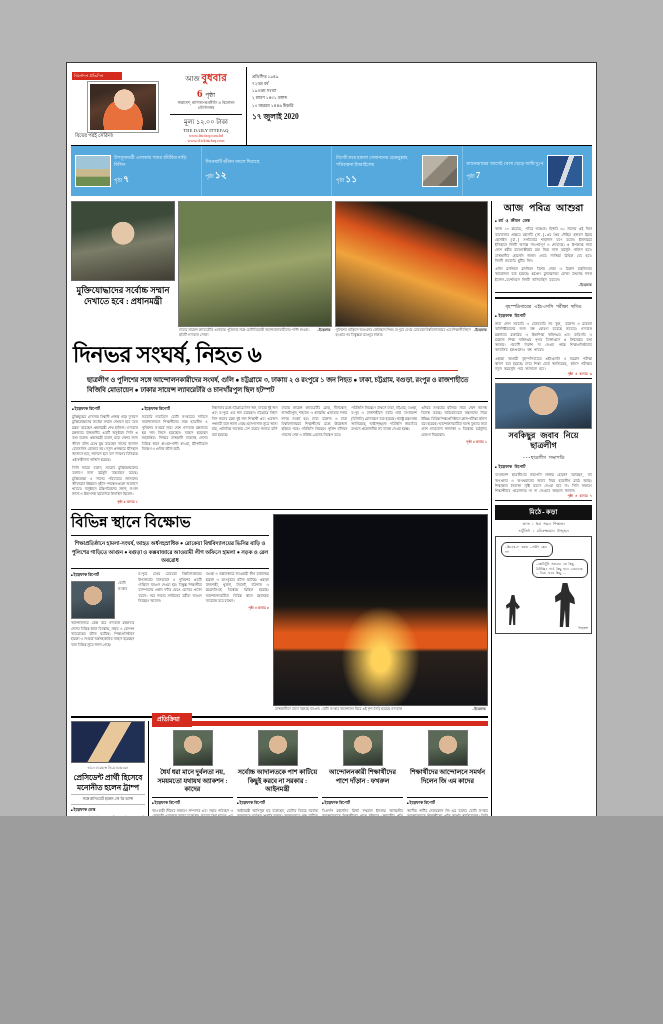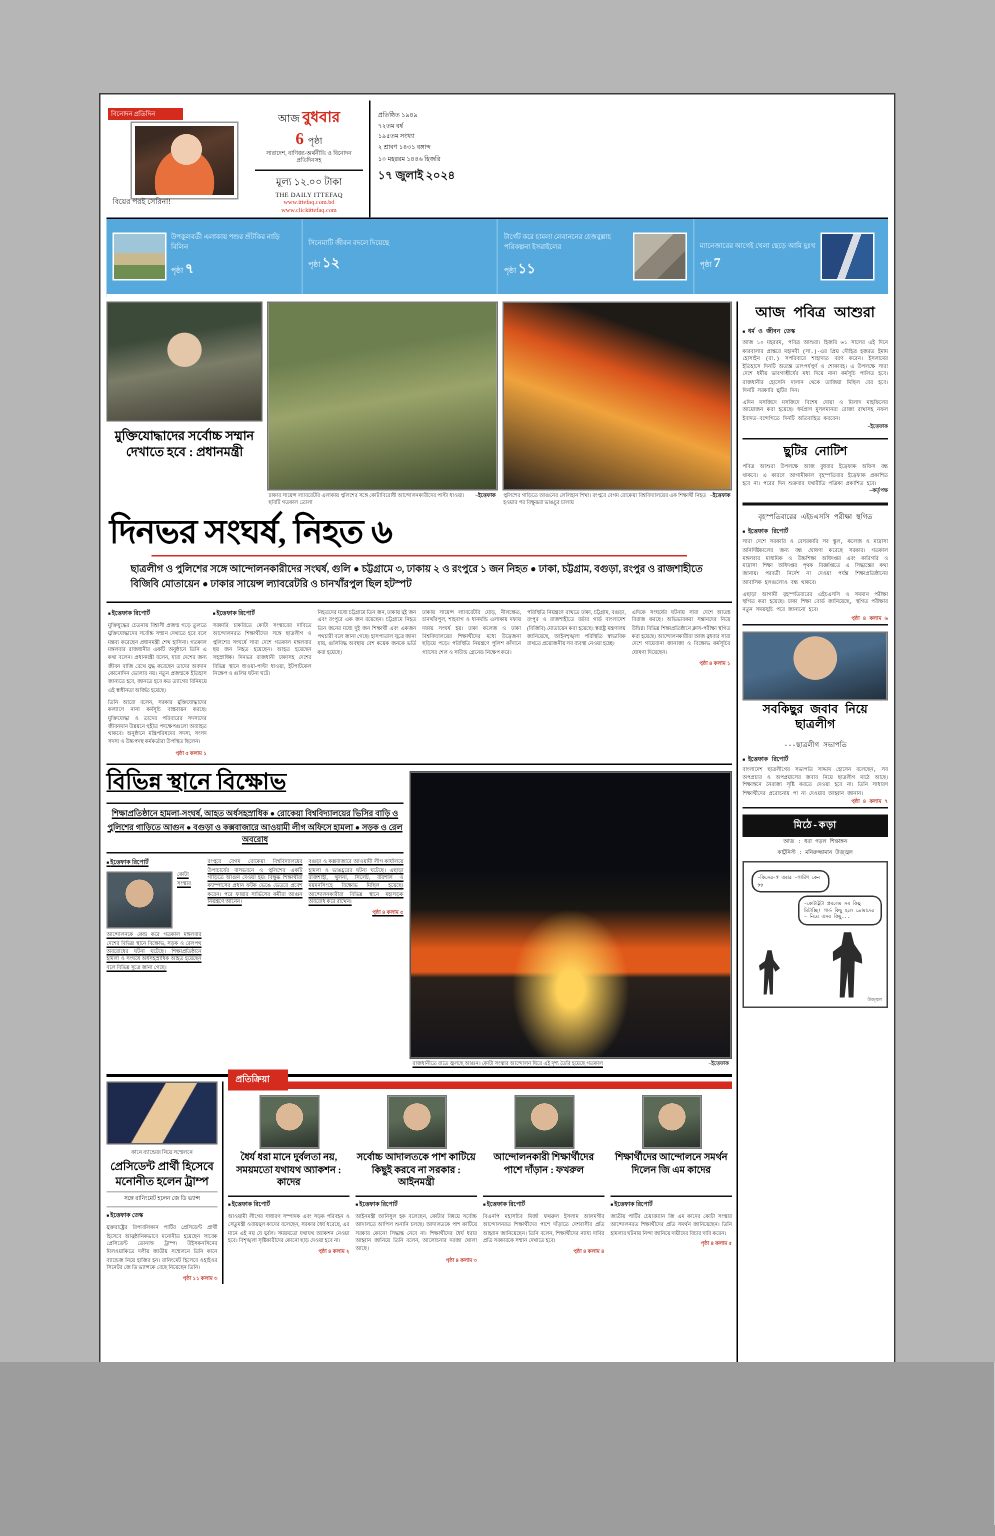--- a/index.html
+++ b/index.html
@@ -1,19 +1,19 @@
 <!DOCTYPE html>
 <html lang="bn"><head>
 <meta charset="utf-8">
 <title>Dainik Ittefaq Front Page</title>
 <style>
   html,body{margin:0;padding:0;background:#9d9d9d;}
   body{font-family:"Liberation Serif", serif;}
   .page{
-    width:663px;height:908px;margin:0 auto;position:relative;
+    width:663px;height:816px;margin:0 auto;position:relative;
     background:#b6b6b6;overflow:hidden;
   }
   .sheet{
     position:absolute;left:66px;top:62px;width:531px;height:920px;
     background:#ffffff;border:1px solid #3a3a3a;box-sizing:border-box;
     padding:4px;
   }
   .pagenum{
     position:absolute;left:0;right:0;top:988px;text-align:center;
     font-size:11px;color:#1a1a1a;letter-spacing:1px;
@@ -98,21 +98,21 @@
   .mainhead-rule{height:1px;background:#d52b1e;margin:3px 28px 4px;}
   .subhead{font-size:6.6px;font-weight:bold;color:#111;line-height:1.5;padding:0 14px;}
   
   .cols5{display:flex;gap:4px;padding:4px 1px 0;border-top:1px solid #000;margin-top:3px;}
   .byline{font-size:4px;font-weight:bold;color:#111;margin-bottom:2px;}
   .byline:before{content:"\25A0\00a0";font-size:3px;}
   .tcol{flex:1;}
   .jt{font-size:3.5px;line-height:1.52;color:#2a2a2a;text-align:justify;}
   .jt .more{color:#c0392b;font-weight:bold;display:block;text-align:right;margin-top:2px;}
   
-  .protest{margin-top:4px;border-top:1px solid #000;padding-top:4px;display:flex;gap:4px;text-decoration:underline;}
+  .protest{margin-top:4px;border-top:1px solid #000;padding-top:4px;display:flex;gap:4px;}
   .protest-left{width:198px;}
   .protest-head{font-size:15px;font-weight:bold;color:#000;line-height:1.15;}
   .protest-sub{font-size:5.4px;font-weight:bold;color:#111;line-height:1.55;margin-top:3px;text-align:center;}
   .protest-rule{height:1px;background:#111;margin:4px 0 3px;}
   .protest-cols{display:flex;gap:4px;margin-top:3px;}
   .mugshot{width:42px;height:36px;float:left;margin:0 3px 2px 0;border:1px solid #777;
     background:radial-gradient(circle at 50% 38%,#d8b392 0 30%,rgba(216,179,146,0) 31%),linear-gradient(170deg,#4c5a63 0 40%,#2f3a41 100%);}
   .fire-photo{
     flex:1;border:1px solid #555;min-height:190px;
     background:
@@ -183,21 +183,21 @@
         <div class="mh-web">www.ittefaq.com.bd</div>
         <div class="mh-web">www.clickittefaq.com</div>
       </div>
 
       <div class="mh-meta">
         <div>প্রতিষ্ঠিত ১৯৪৯</div>
         <div>৭২তম বর্ষ</div>
         <div>১৯৫তম সংখ্যা</div>
         <div>২ শ্রাবণ ১৪৩১ বঙ্গাব্দ</div>
         <div>১০ মহররম ১৪৪৬ হিজরি</div>
-        <span class="big">১৭ জুলাই ২০২৪</span>
+        <span class="big">১৭ জুলাই 2020</span>
       </div>
 
     </div>
 
     <div class="teaser">
       <div class="tz">
         <div class="tz-img a"></div>
         <div>
           <div class="tz-txt">উপকূলবর্তী এলাকায় পশুর শুঁটকির নাড়ি বিলিন</div>
           <div class="tz-pg">
@@ -402,25 +402,20 @@
         <div>
           <div class="rc-head">আজ পবিত্র আশুরা</div>
           <div class="byline">ধর্ম ও জীবন ডেস্ক</div>
           <div class="rc-small">আজ ১০ মহররম, পবিত্র আশুরা। হিজরি ৬১ সালের এই দিনে কারবালার প্রান্তরে মহানবী (সা.)-এর প্রিয় দৌহিত্র হজরত ইমাম হোসাইন (রা.) সপরিবারে শাহাদাত বরণ করেন। ইসলামের ইতিহাসে দিনটি অত্যন্ত তাৎপর্যপূর্ণ ও শোকাবহ। এ উপলক্ষে সারা দেশে ধর্মীয় ভাবগাম্ভীর্যের মধ্য দিয়ে নানা কর্মসূচি পালিত হবে। রাজধানীর হোসেনি দালান থেকে তাজিয়া মিছিল বের হবে। দিনটি সরকারি ছুটির দিন।</div>
           <div class="rc-small" style="margin-top:3px;">এদিন মসজিদে মসজিদে বিশেষ দোয়া ও মিলাদ মাহফিলের আয়োজন করা হয়েছে। ধর্মপ্রাণ মুসলমানরা রোজা রাখাসহ নফল ইবাদত-বন্দেগিতে দিনটি অতিবাহিত করবেন।</div>
           <div class="rc-small" style="text-align:right;font-weight:bold;">–ইত্তেফাক</div>
         </div>
 
         <div class="rc-rule"></div>
 
-        <div>
-          <div class="rc-head sm">ছুটির নোটিশ</div>
-          <div class="rc-small">পবিত্র আশুরা উপলক্ষে আজ বুধবার ইত্তেফাক অফিস বন্ধ থাকবে। এ কারণে আগামীকাল বৃহস্পতিবার ইত্তেফাক প্রকাশিত হবে না। পরের দিন শুক্রবার যথারীতি পত্রিকা প্রকাশিত হবে।</div>
-          <div class="rc-small" style="text-align:right;font-weight:bold;">—কর্তৃপক্ষ</div>
-        </div>
 
         <div class="rc-rule thick"></div>
 
         <div>
           <div class="rc-kick">বৃহস্পতিবারের এইচএসসি পরীক্ষা স্থগিত</div>
           <div class="byline">ইত্তেফাক রিপোর্ট</div>
           <div class="rc-small">সারা দেশে সরকারি ও বেসরকারি সব স্কুল, কলেজ ও মাদ্রাসা অনির্দিষ্টকালের জন্য বন্ধ ঘোষণা করেছে সরকার। গতকাল মঙ্গলবার মাধ্যমিক ও উচ্চশিক্ষা অধিদপ্তর এবং কারিগরি ও মাদ্রাসা শিক্ষা অধিদপ্তর পৃথক বিজ্ঞপ্তিতে এ সিদ্ধান্তের কথা জানায়। পরবর্তী নির্দেশ না দেওয়া পর্যন্ত শিক্ষাপ্রতিষ্ঠানের আবাসিক হলগুলোও বন্ধ থাকবে।</div>
           <div class="rc-small" style="margin-top:3px;">এছাড়া আগামী বৃহস্পতিবারের এইচএসসি ও সমমান পরীক্ষা স্থগিত করা হয়েছে। ঢাকা শিক্ষা বোর্ড জানিয়েছে, স্থগিত পরীক্ষার নতুন সময়সূচি পরে জানানো হবে।</div>
           <div class="rc-small">
               <span class="more" style="color:#c0392b;font-weight:bold;float:right;">পৃষ্ঠা ৪ কলাম ৬</span>

